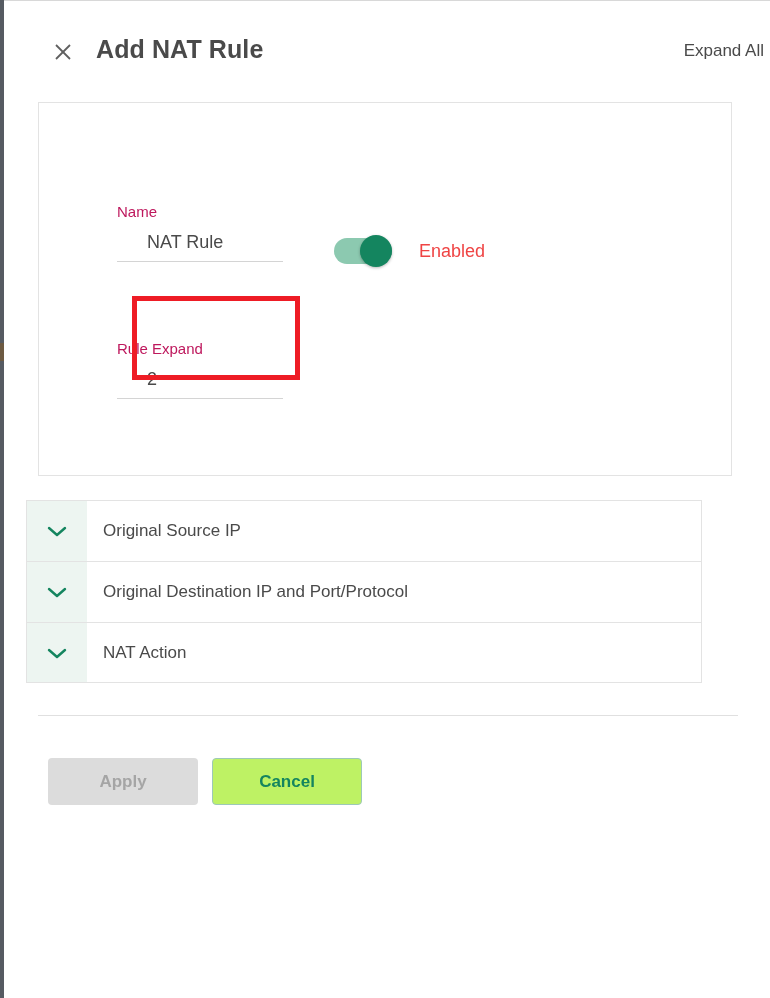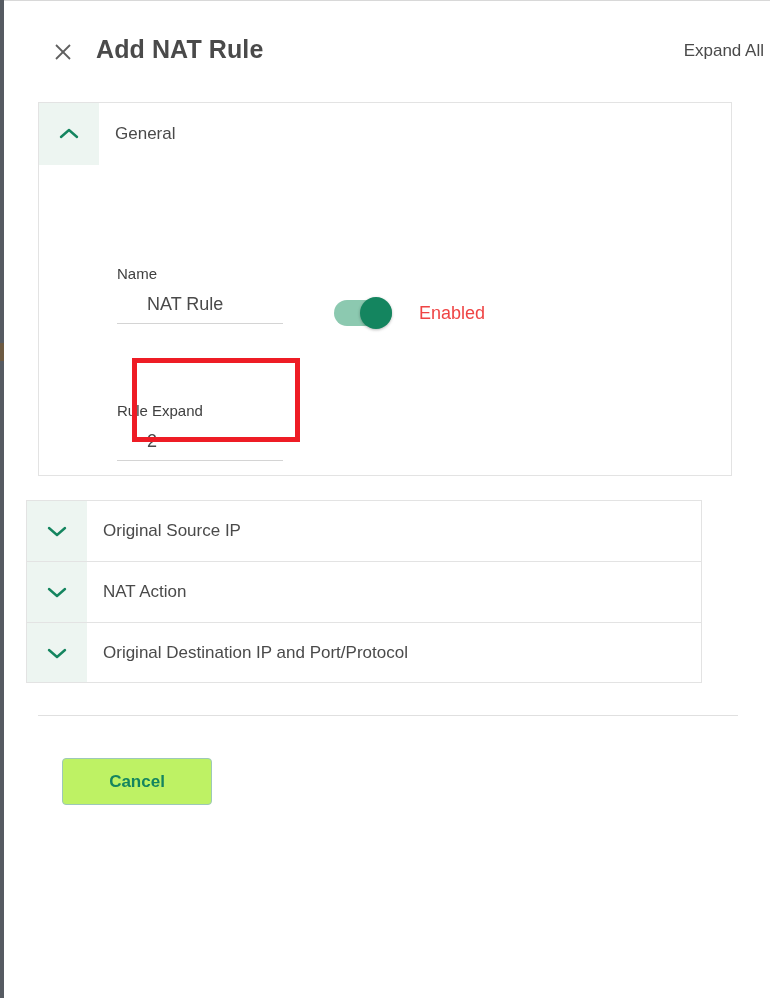--- a/index.html
+++ b/index.html
@@ -137,21 +137,21 @@
 
   
   .field {
     position: absolute;
   }
   .field-name  { left: 78px; top: 100px; width: 166px; }
   .field-order { left: 78px; top: 237px; width: 166px; }
 
   .field-label {
     font-size: 15px;
-    color: #404040;
+    color: #be185d;
     line-height: 18px;
     white-space: nowrap;
   }
   .field-value {
     font-size: 18px;
     color: #4a4a4a;
     line-height: 30px;
     padding-top: 6px;
     white-space: nowrap;
     margin-left: 30px;
@@ -284,28 +284,20 @@
       <svg width="20" height="20" viewBox="0 0 20 20" aria-hidden="true">
         <line x1="3" y1="3" x2="17" y2="17" stroke="#5f5f5f" stroke-width="1.8"></line>
         <line x1="17" y1="3" x2="3" y2="17" stroke="#5f5f5f" stroke-width="1.8"></line>
       </svg>
     </span>
     <div class="dialog-title">Add NAT Rule</div>
     <div class="expand-all">Expand All</div>
   </div>
 
   <div class="section-expanded">
-    <div class="section-head">
-      <div class="chevron-cell">
-        <svg width="22" height="14" viewBox="0 0 22 14" aria-hidden="true">
-          <polyline points="3,10 11,3 19,10" fill="none" stroke="#14855f" stroke-width="2.4" stroke-linecap="round" stroke-linejoin="round"></polyline>
-        </svg>
-      </div>
-      <div class="section-label">General</div>
-    </div>
 
     <div class="section-body">
 
       <div class="field field-name">
         <div class="field-label">Name</div>
         <div class="field-value">NAT Rule</div>
         <div class="field-underline"></div>
       </div>
 
       <div class="field field-order">
@@ -335,32 +327,33 @@
       </div>
       <div class="section-label">Original Source IP</div>
     </div>
 
     <div class="section-collapsed">
       <div class="chevron-cell">
         <svg width="22" height="14" viewBox="0 0 22 14" aria-hidden="true">
           <polyline points="3,4 11,11 19,4" fill="none" stroke="#14855f" stroke-width="2.4" stroke-linecap="round" stroke-linejoin="round"></polyline>
         </svg>
       </div>
-      <div class="section-label">NAT Action</div>
+      <div class="section-label">Original Destination IP and Port/Protocol</div>
     </div>
 
     <div class="section-collapsed">
       <div class="chevron-cell">
         <svg width="22" height="14" viewBox="0 0 22 14" aria-hidden="true">
           <polyline points="3,4 11,11 19,4" fill="none" stroke="#14855f" stroke-width="2.4" stroke-linecap="round" stroke-linejoin="round"></polyline>
         </svg>
       </div>
-      <div class="section-label">Original Destination IP and Port/Protocol</div>
+      <div class="section-label">NAT Action</div>
     </div>
 
   </div>
 
   <div class="footer-divider"></div>
   <div class="footer-buttons">
+    <div class="btn btn-apply">Apply</div>
     <div class="btn btn-cancel">Cancel</div>
   </div>
 
 </div>
 
 </body></html>

